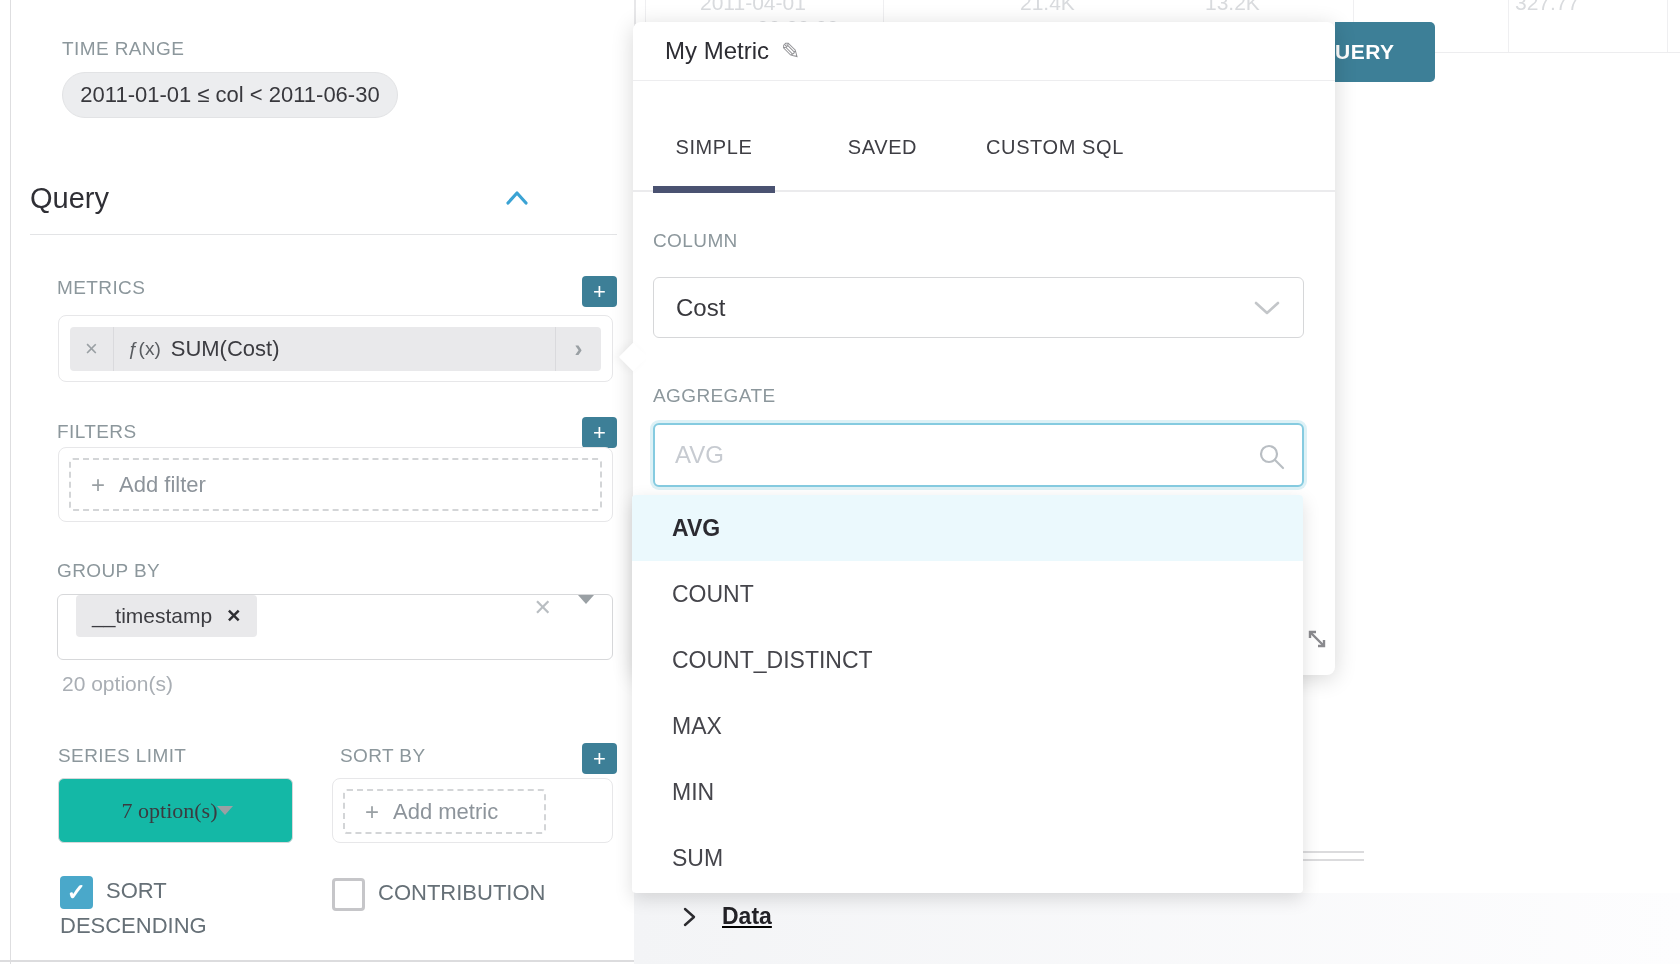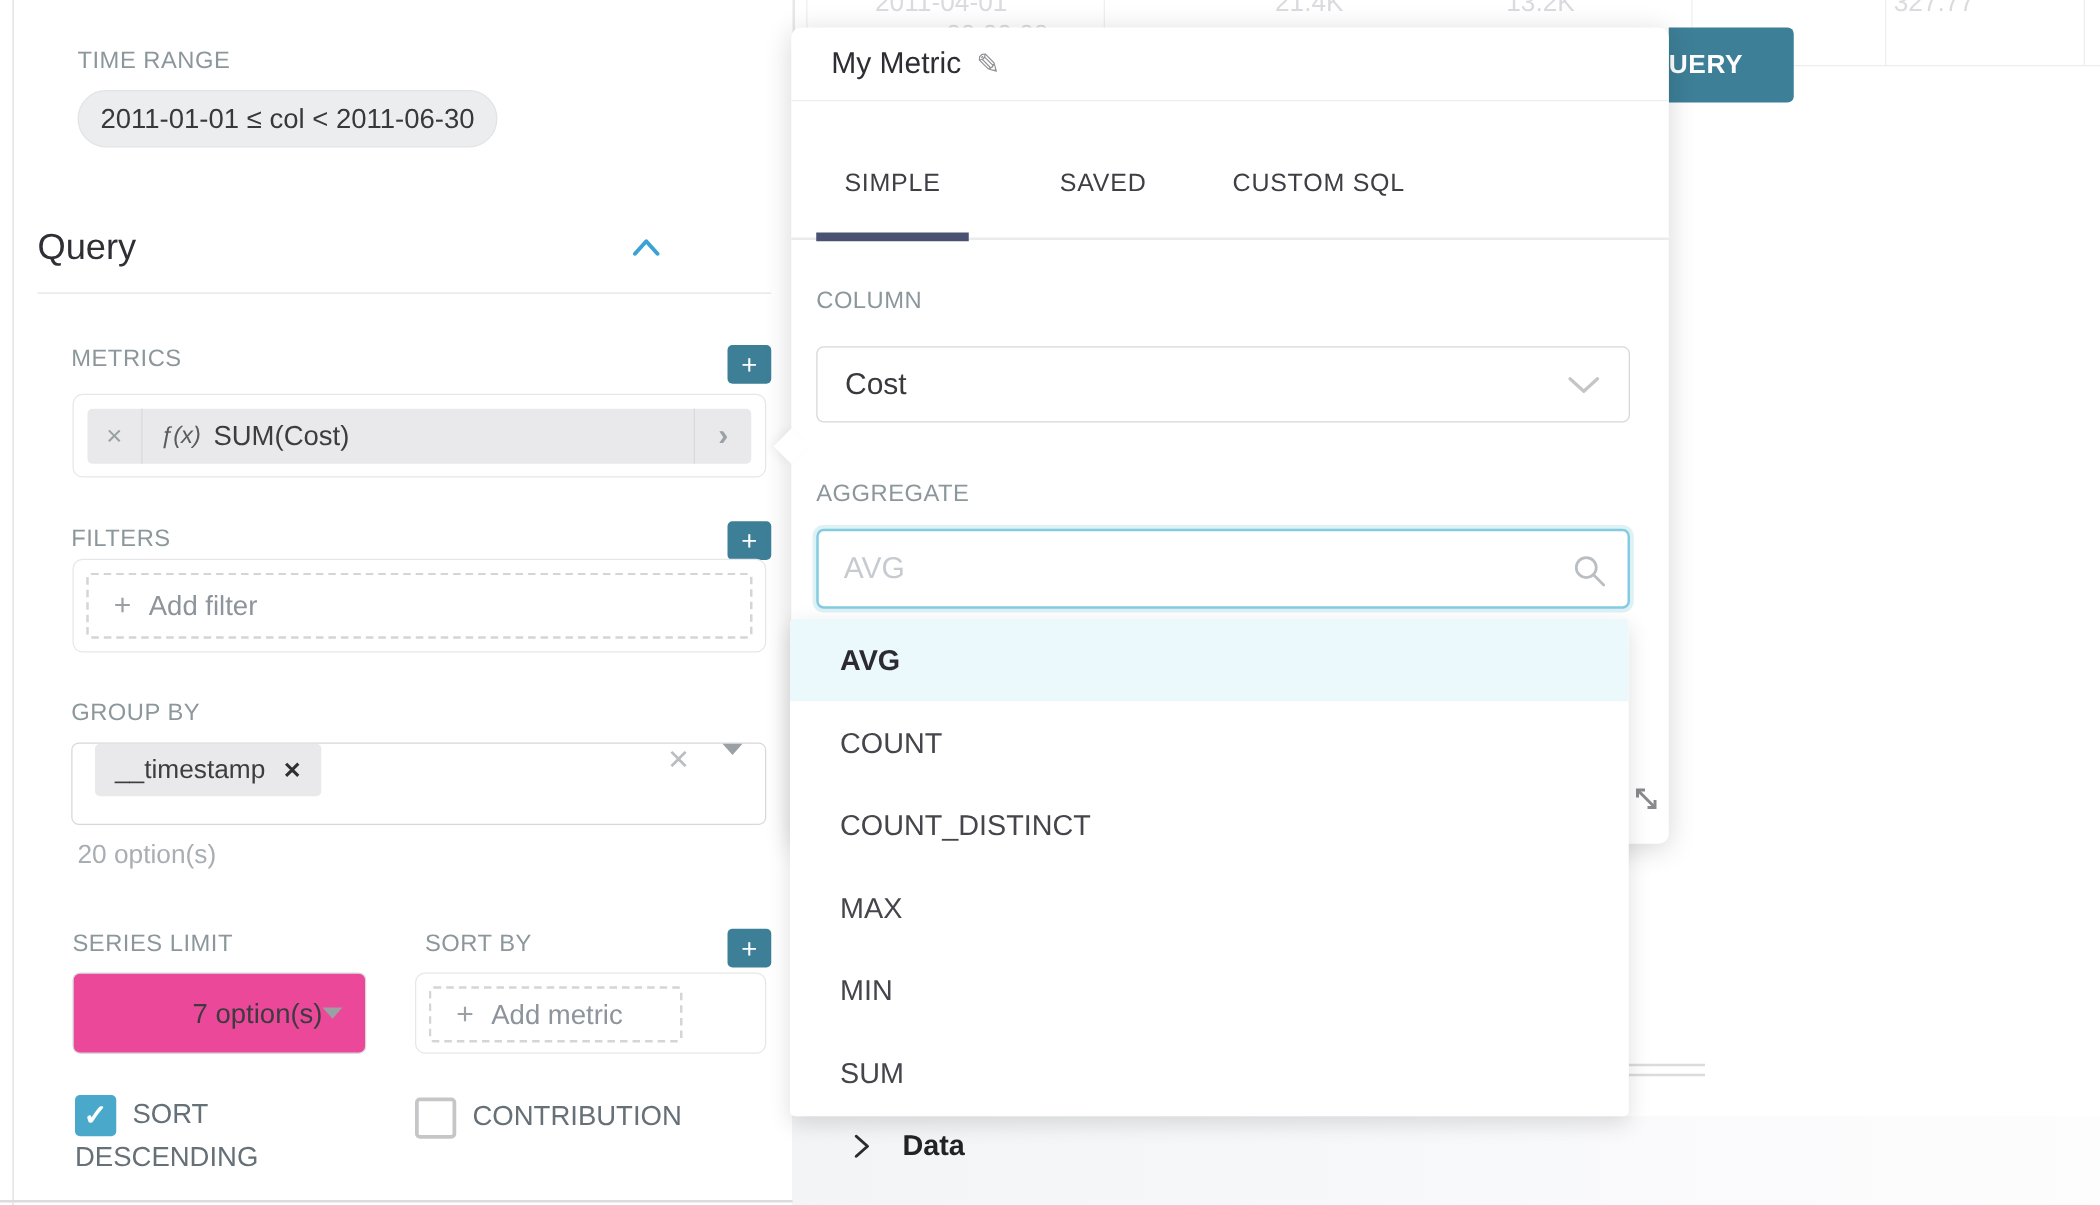--- a/index.html
+++ b/index.html
@@ -31,21 +31,21 @@
 
   .plus-btn { position:absolute; width:35px; height:31px; background:#3d7f97; border-radius:4px; color:#fff;
     font-size:22px; display:flex; align-items:center; justify-content:center; z-index:1; cursor:pointer; }
 
   #metric-box { position:absolute; left:58px; top:315px; width:555px; height:67px; background:#fff;
     border:1px solid #e7e7e9; border-radius:8px; z-index:1; }
   #metric-chip { position:absolute; left:11px; top:11px; right:11px; height:44px; background:#e9e9eb;
     border-radius:4px; display:flex; align-items:stretch; cursor:pointer; }
   #metric-chip .chip-x { width:44px; display:flex; align-items:center; justify-content:center;
     color:#9aa0a4; font-size:22px; border-right:1px solid #dadadd; cursor:pointer; }
-  #metric-chip .chip-fx { display:flex; align-items:center; margin-left:14px; font-style:italic;
+  #metric-chip .chip-fx { display:flex; align-items:center; margin-left:14px; 
     font-size:19px; color:#595c60; }
   #metric-chip .chip-text { display:flex; align-items:center; margin-left:10px; font-size:22px; color:#3c3c41; flex:1; }
   #metric-chip .chip-caret { width:46px; display:flex; align-items:center; justify-content:center;
     color:#9aa0a4; font-size:24px; font-weight:bold; border-left:1px solid #dadadd; cursor:pointer; }
 
   .adder-outer { position:absolute; background:#fff; border:1px solid #e7e7e9; border-radius:8px; z-index:1; }
   .adder-dashed { position:absolute; border:2px dashed #d3d5d7; border-radius:4px; display:flex;
     align-items:center; color:#8d949b; font-size:22px; cursor:pointer; }
   .adder-dashed .add-plus { font-size:24px; color:#9aa0a4; margin:0 14px 0 20px; }
 
@@ -54,22 +54,22 @@
   #groupby-tag { background:#e9e9eb; border-radius:4px; height:42px; display:flex; align-items:center;
     padding:0 16px; font-size:21px; color:#3c3c41; gap:14px; }
   #groupby-tag .tag-x { font-weight:bold; font-size:18px; color:#2f2f33; cursor:pointer; }
   #groupby-clear { margin-left:auto; color:#b9bec2; font-size:22px; cursor:pointer; }
   .caret-down { width:0; height:0; border-left:8px solid transparent; border-right:8px solid transparent;
     border-top:9px solid #9aa0a4; cursor:pointer; }
   #groupby-caret { margin-left:26px; }
   #groupby-hint { position:absolute; left:62px; top:672px; font-size:21px; color:#a9aeb4; z-index:1; }
 
   #series-select { position:absolute; left:58px; top:778px; width:235px; height:65px; border:1px solid #d7d8da;
-    border-radius:6px; display:flex; align-items:center; justify-content:flex-end; padding:0 18px 0 22px;
-    font-size:22px; color:#3b3b40; z-index:1; background:#ec4899; cursor:pointer; }
+    border-radius:6px; display:flex; align-items:center; justify-content:center; padding:0 18px 0 22px;
+    font-size:22px; color:#3b3b40; z-index:1; background:#14b8a6; cursor:pointer;font-family:Liberation Serif, serif; }
 
   .checkbox-row { position:absolute; z-index:1; font-size:22px; color:#667077; line-height:34px; }
   .cb { display:inline-block; width:33px; height:33px; border-radius:4px; vertical-align:middle;
     margin-right:13px; cursor:pointer; }
   .cb.checked { background:#4aa8ca; color:#fff; text-align:center; font-weight:bold; font-size:23px; line-height:32px; }
   .cb.unchecked { background:#fff; border:3px solid #c6c6c9; }
 
   
   #popover { position:absolute; left:633px; top:22px; width:702px; height:653px; background:#fff;
     border-radius:8px; box-shadow:0 4px 22px rgba(0,0,0,.16); z-index:10; }
@@ -95,21 +95,21 @@
 
   
   #agg-dropdown { position:absolute; left:632px; top:495px; width:671px; height:398px; background:#fff;
     border-radius:4px; box-shadow:0 6px 18px rgba(0,0,0,.13); z-index:11; overflow:hidden; }
   .opt { height:66px; line-height:66px; padding-left:40px; font-size:23px; color:#45454b; cursor:pointer; }
   .opt.active { background:#ebf9fd; font-weight:bold; color:#2b2b31; }
 
   
   #data-band { position:absolute; left:634px; top:893px; width:1046px; height:71px;
     background:linear-gradient(90deg,#f3f4f6,#fdfdfe); z-index:1; }
-  #data-row { position:absolute; left:683px; top:903px; display:flex; align-items:center; gap:26px; z-index:1; cursor:pointer; }
+  #data-row { position:absolute; left:683px; top:903px; display:flex; align-items:center; gap:26px; z-index:1; cursor:pointer;text-decoration:underline; }
   #data-title { font-size:23px; font-weight:bold; color:#232227; }
   .dbl-line { position:absolute; height:2px; background:#dbdbdd; z-index:4; }
 </style>
 </head>
 <body>
 
 <div id="canvas">
 
   <div class="bg-vline" style="left:645px"></div>
   <div class="bg-vline" style="left:883px"></div>

